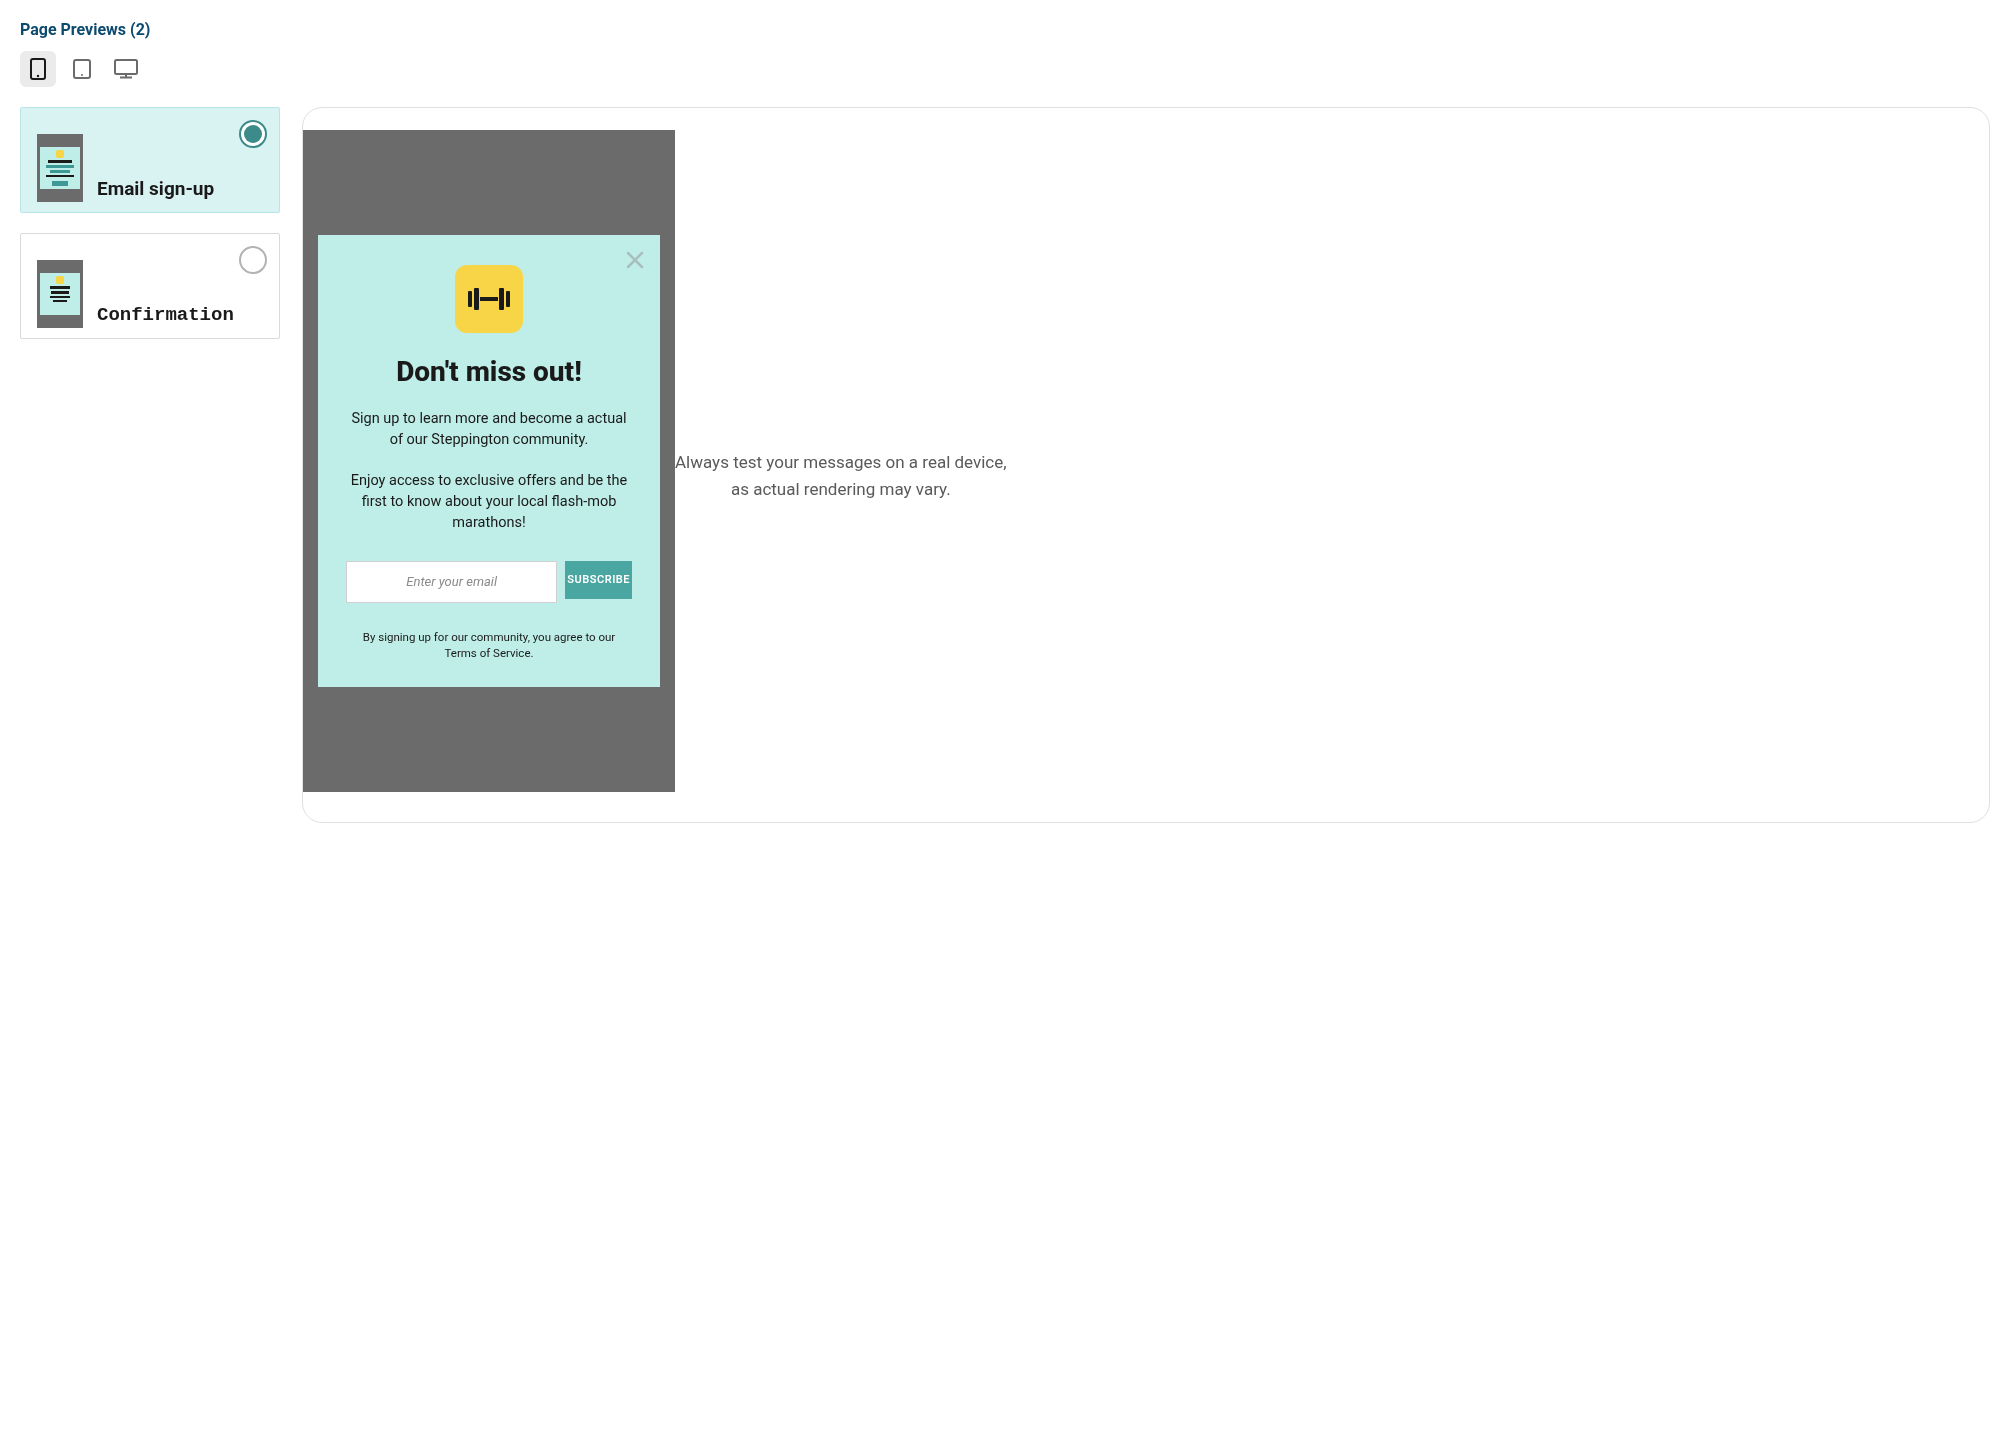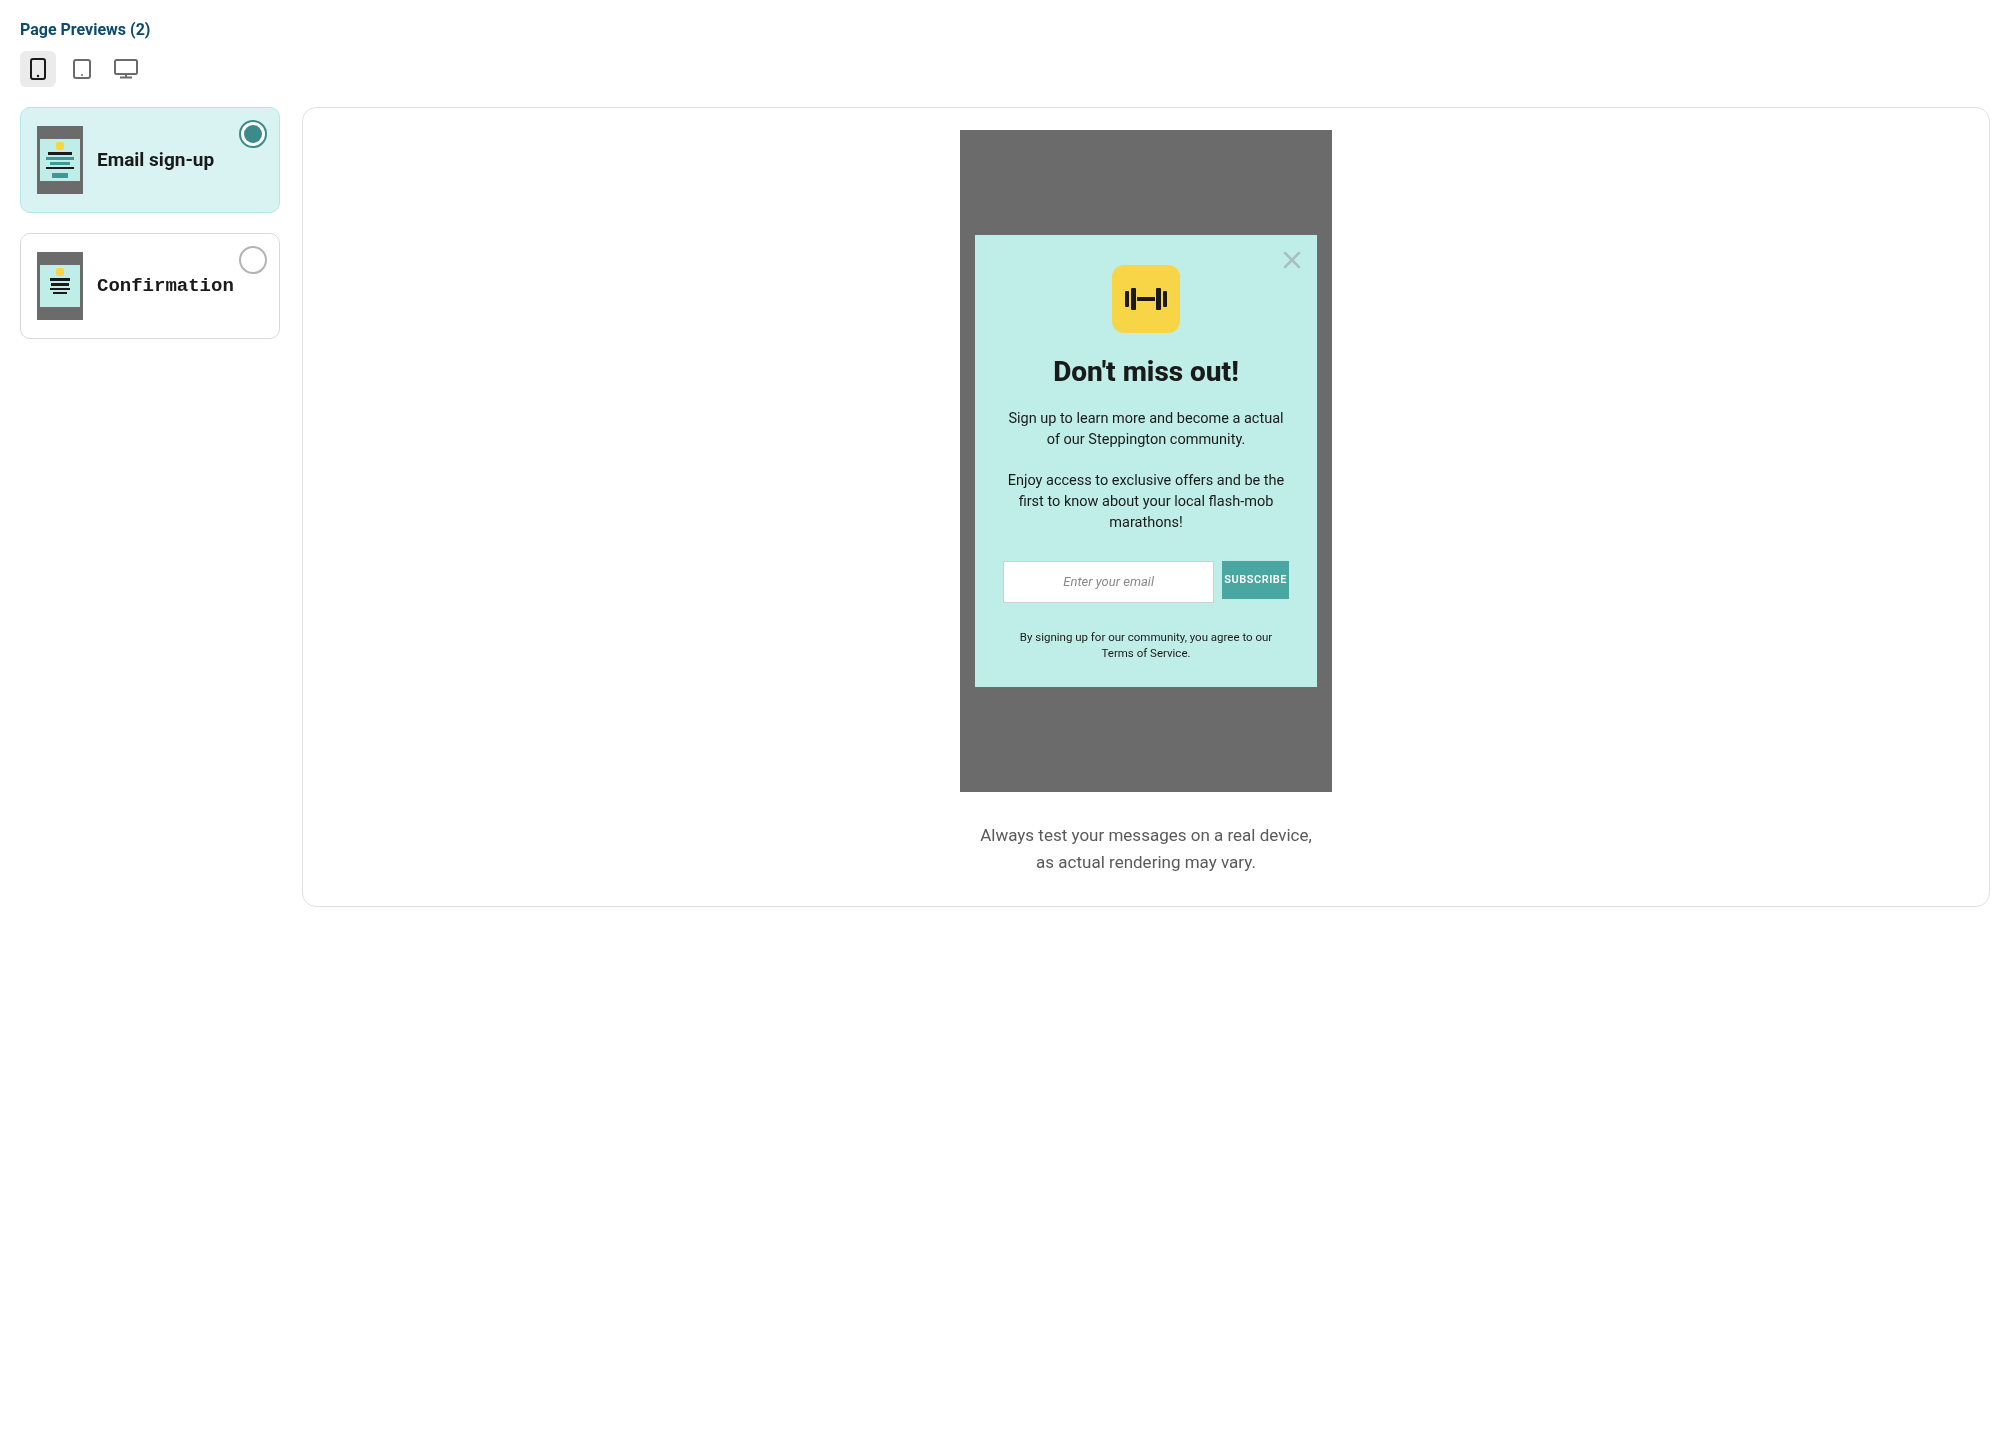--- a/index.html
+++ b/index.html
@@ -45,24 +45,24 @@
     }
     .page-cards {
       display: flex;
       flex-direction: column;
       gap: 20px;
       width: 260px;
       flex-shrink: 0;
     }
     .page-card {
       border: 1px solid #d9d9d9;
-      border-radius: 10px;
+      border-radius: 2px;
       padding: 10px 16px;
       display: flex;
-      align-items: center;
+      align-items: flex-end;
       gap: 14px;
       cursor: pointer;
       position: relative;
       background: #fff;
       min-height: 106px;
     }
     .page-card.selected {
       background: #d9f2f2;
       border-color: #b8e6e6;
     }
@@ -137,24 +137,24 @@
     .page-card-radio.selected::after {
       content: "";
       width: 18px;
       height: 18px;
       border-radius: 50%;
       background: #3d8a8a;
     }
     .preview-pane {
       flex: 1;
       border: 1px solid #e0e0e0;
-      border-radius: 14px;
+      border-radius: 20px;
       padding: 22px 0 30px 0;
       display: flex;
-      flex-direction: column;
+      flex-direction: row;
       align-items: center;
     }
     .phone-frame {
       width: 372px;
       height: 662px;
       background: #6b6b6b;
       display: flex;
       align-items: center;
       justify-content: center;
     }

